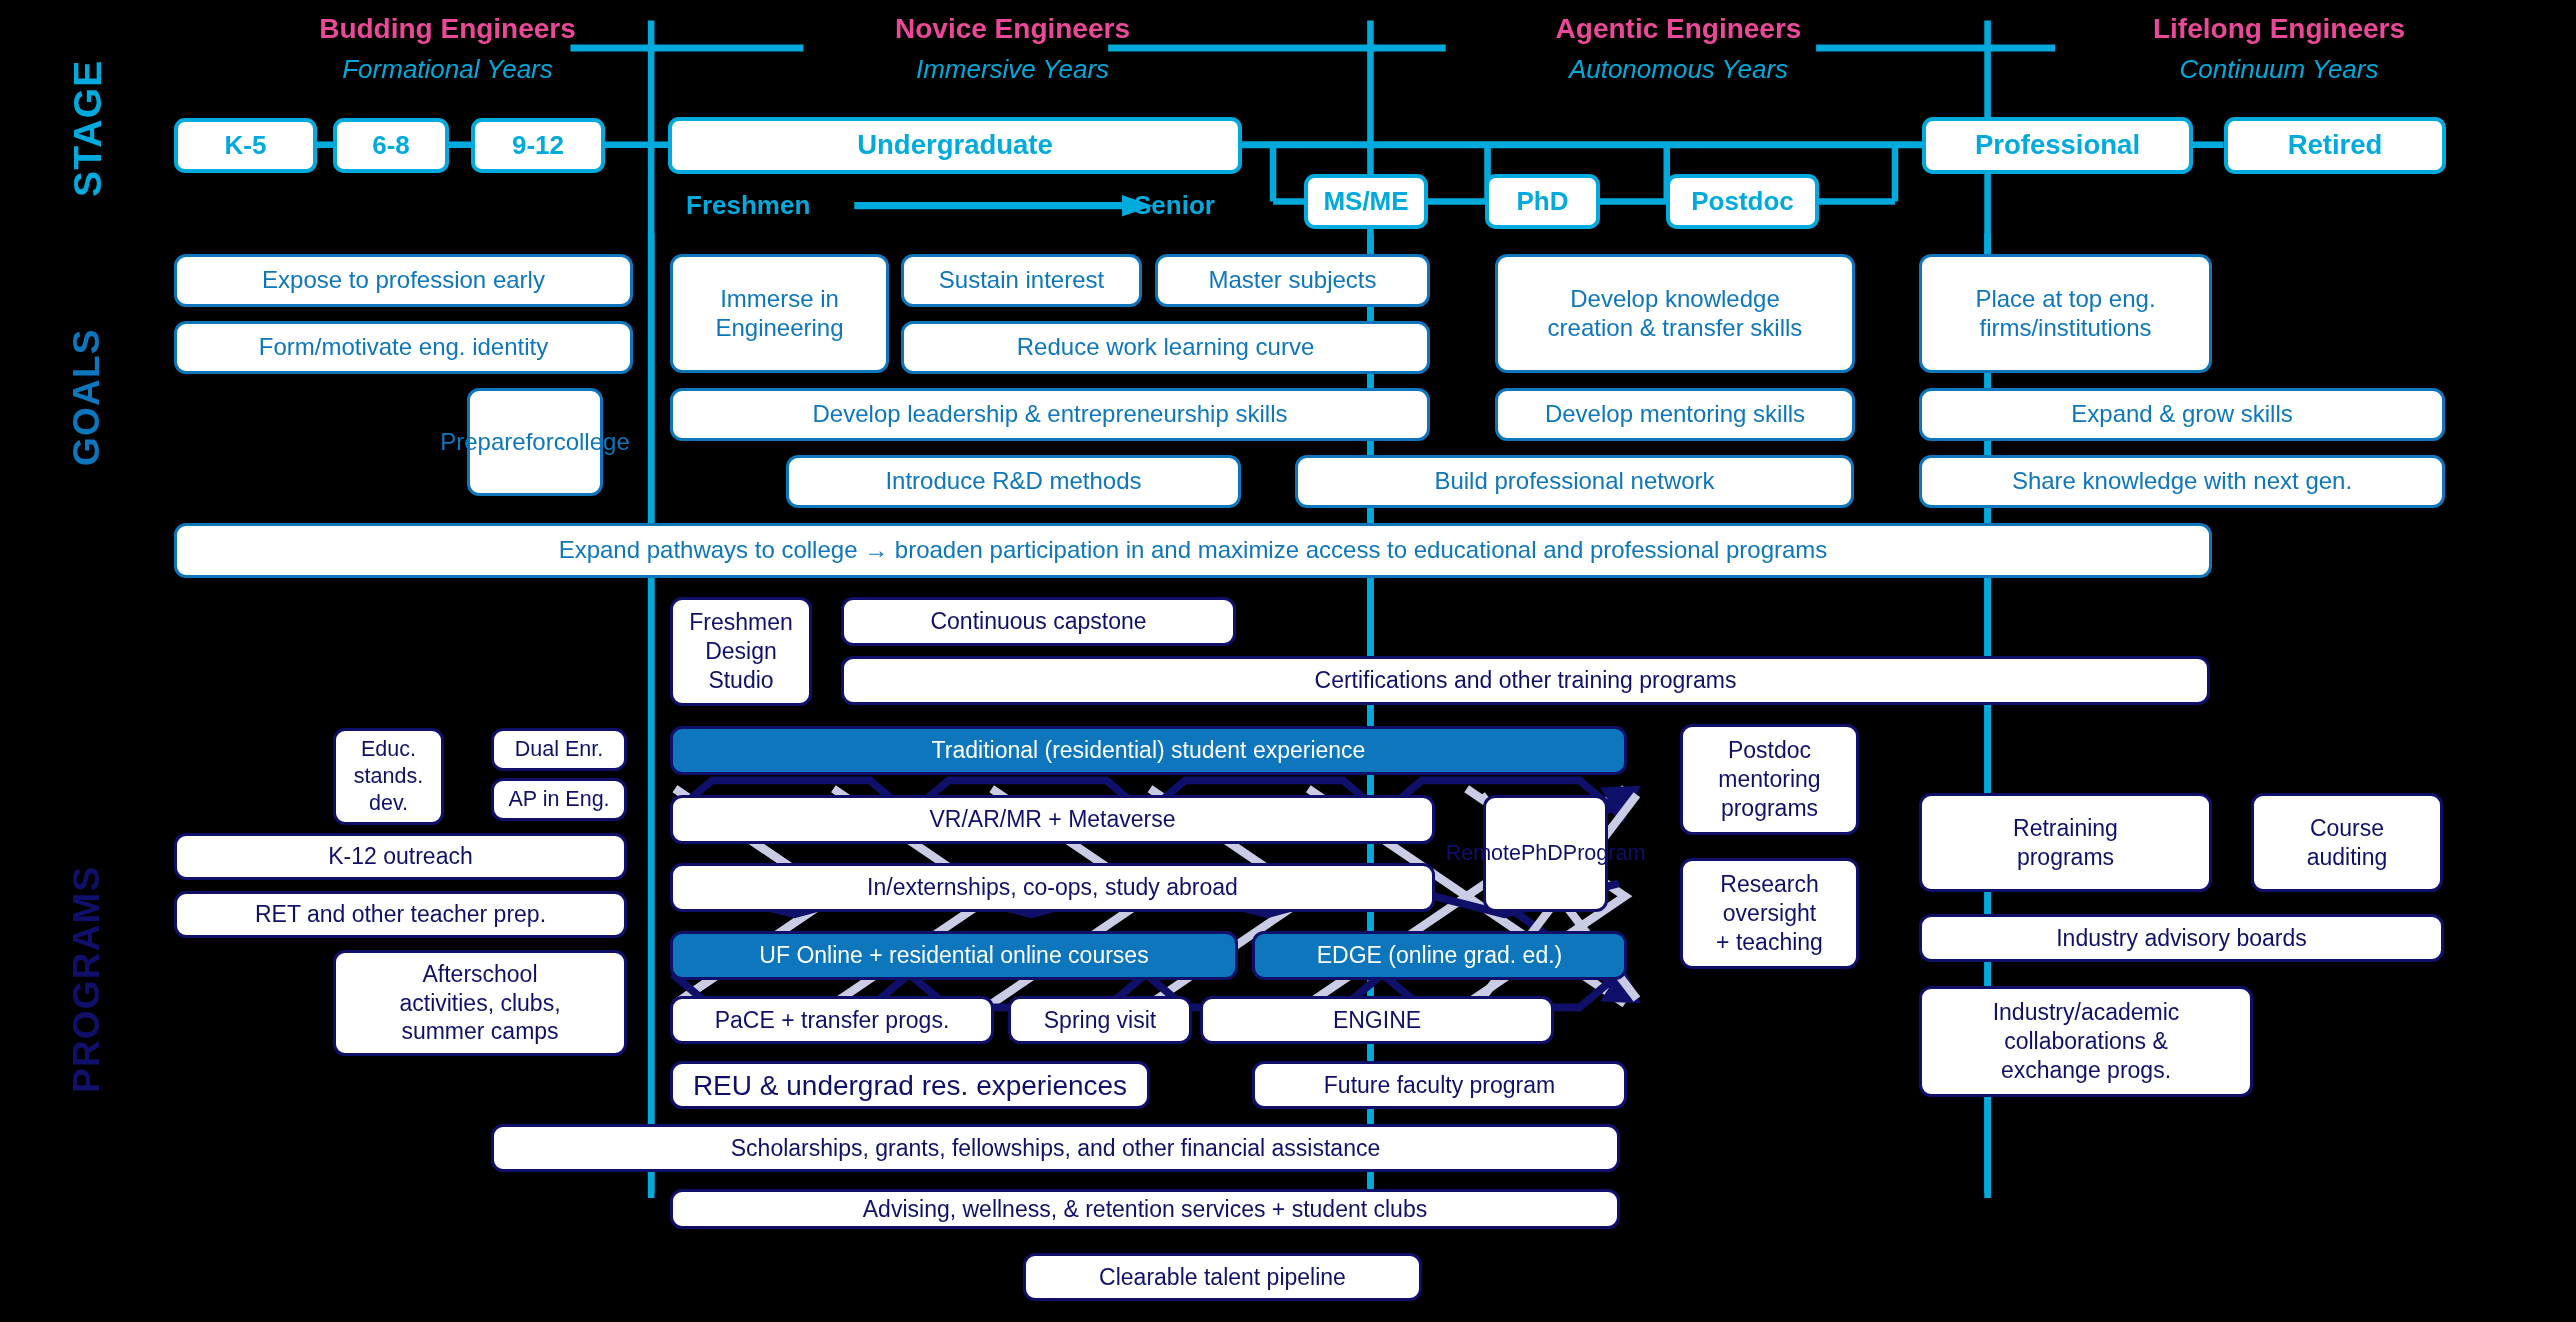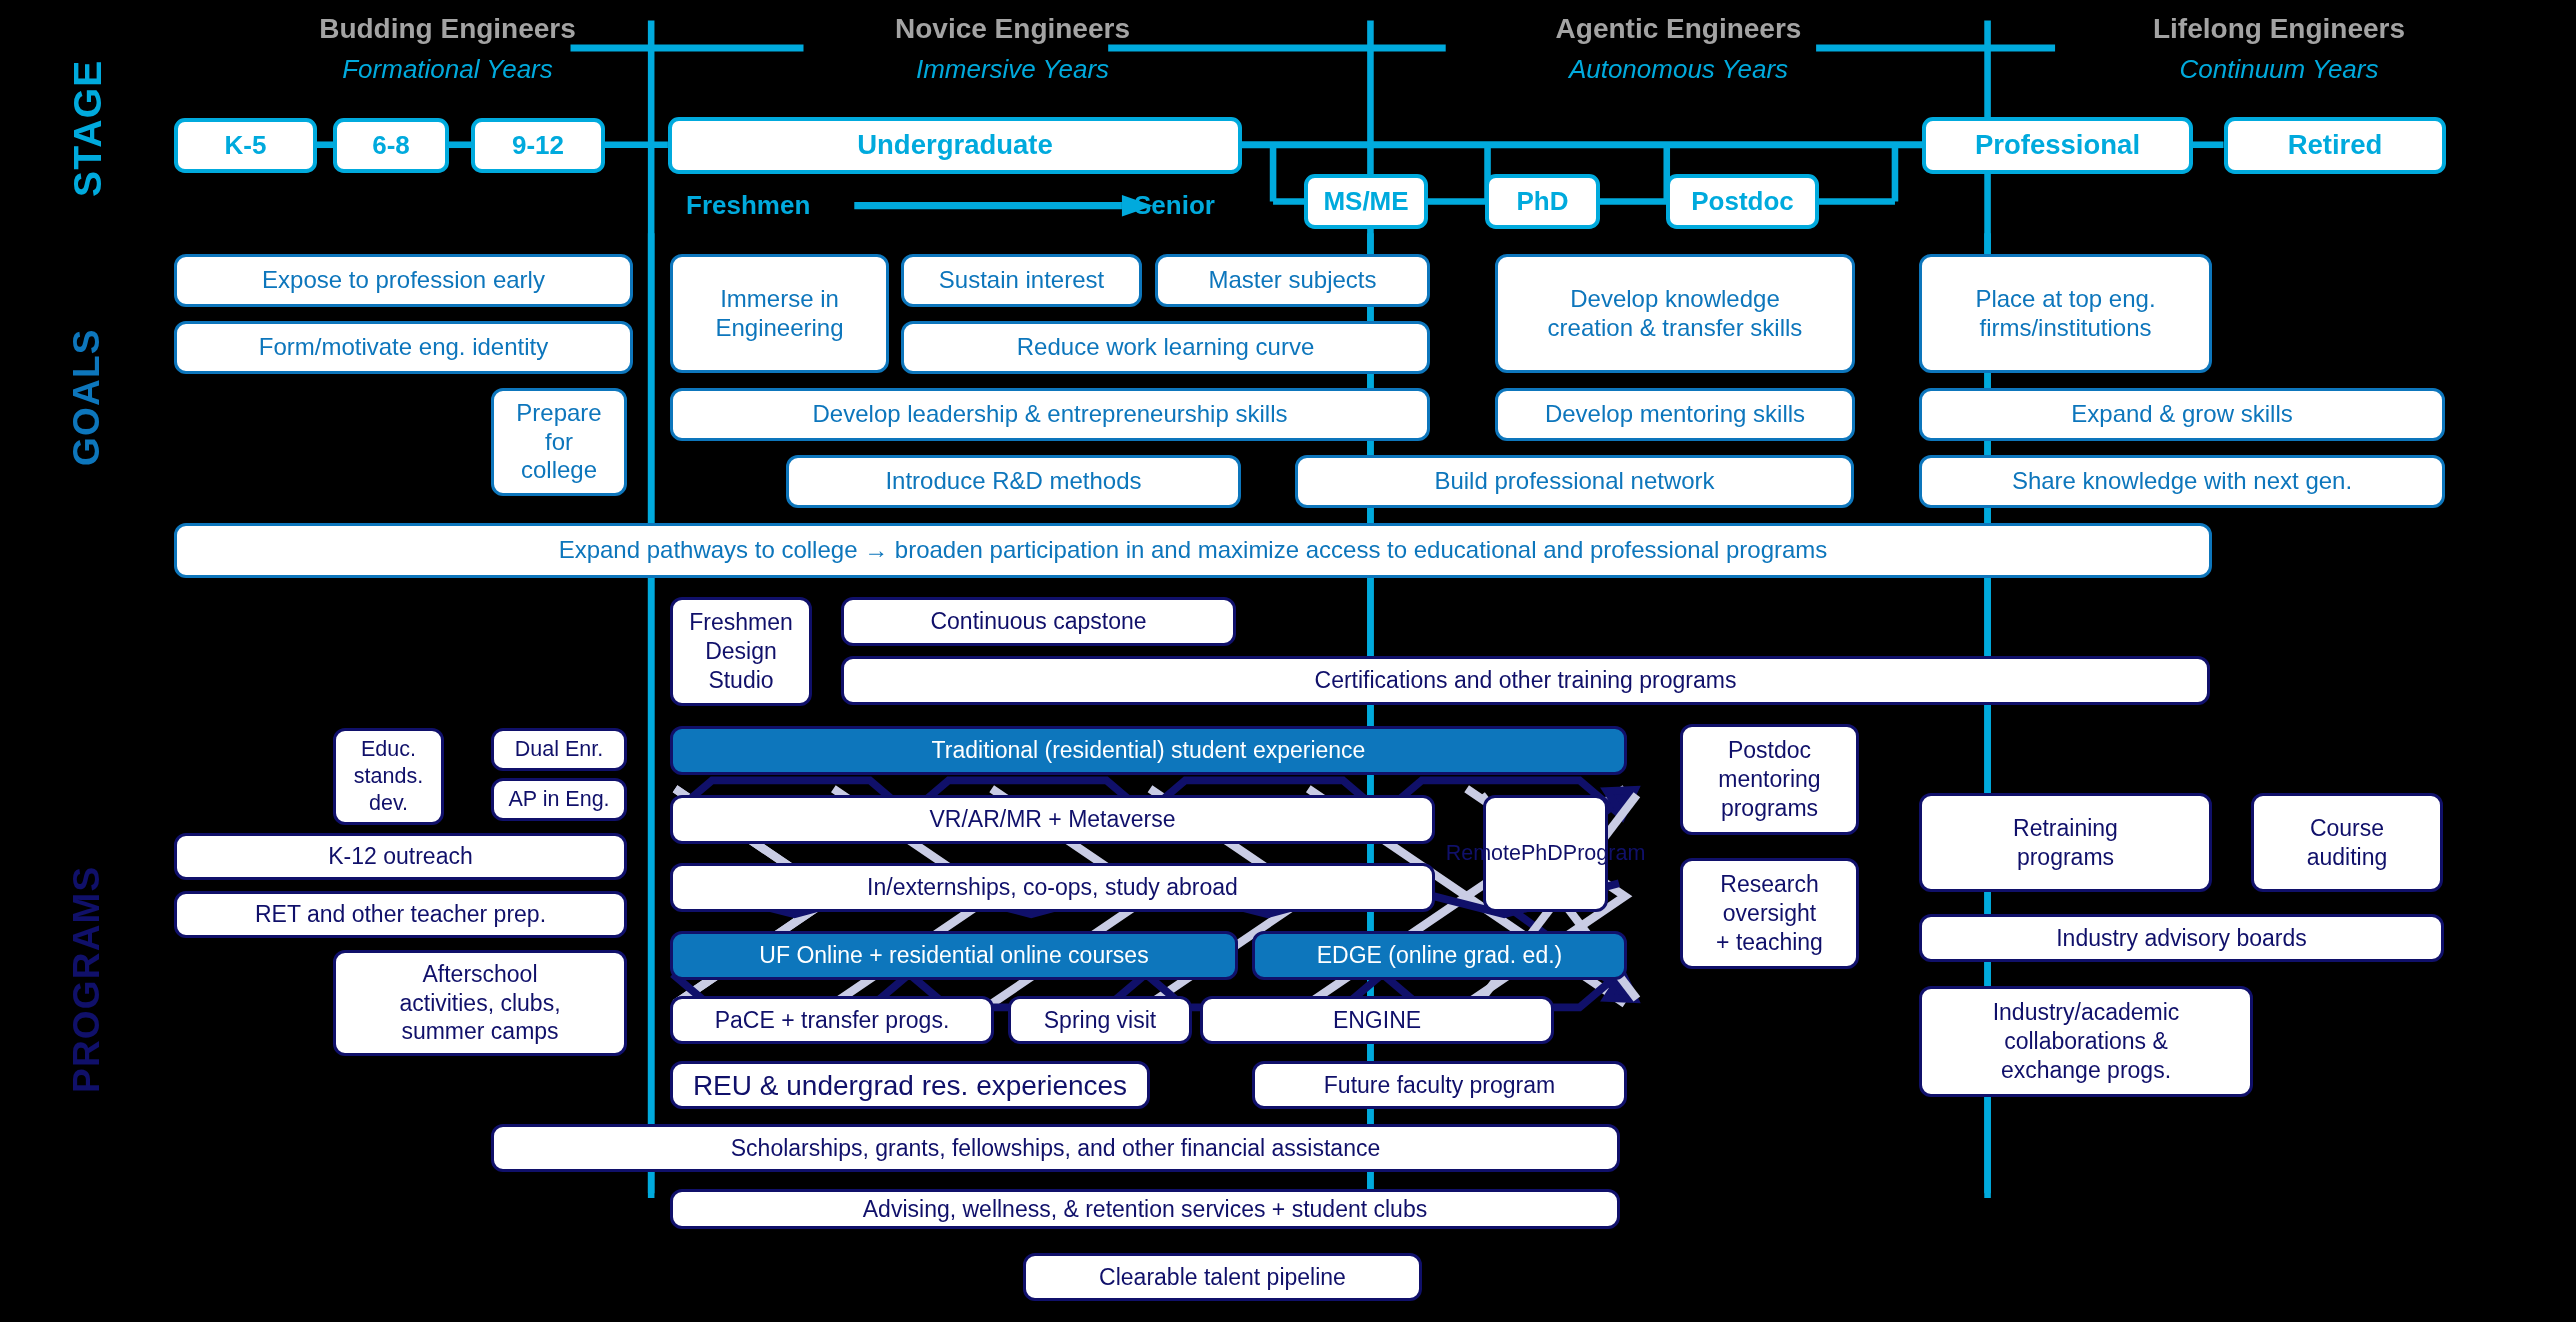--- a/index.html
+++ b/index.html
@@ -17,21 +17,21 @@
     font-weight:bold;
     letter-spacing:1.2px;
     white-space:nowrap;
     transform-origin:0 0;
     transform:rotate(-90deg);
   }
 
   
   .grp-title{
     position:absolute;text-align:center;font-weight:bold;
-    color:#a3a3a3;white-space:nowrap;
+    color:#ec4899;white-space:nowrap;
   }
   .grp-sub{
     position:absolute;text-align:center;font-style:italic;
     color:#00aadd;white-space:nowrap;
   }
 
   
   .stage-box{
     position:absolute;box-sizing:border-box;
     background:#ffffff;
@@ -150,21 +150,21 @@
   <div class="stage-box" style="left:1666px;top:174px;width:153px;height:55px;font-size:26px;">Postdoc</div>
   <div class="stage-box" style="left:1922px;top:117px;width:271px;height:57px;font-size:27.5px;">Professional</div>
   <div class="stage-box" style="left:2224px;top:117px;width:222px;height:57px;font-size:27.5px;">Retired</div>
 
   <div class="freshman-label" style="left:686px;top:190px;font-size:26px;">Freshmen</div>
   <div class="freshman-label" style="left:1134px;top:190px;font-size:26px;">Senior</div>
 
   <div class="goal-box" style="left:174px;top:254px;width:459px;height:53px;font-size:24px;">Expose to profession early</div>
   <div class="goal-box" style="left:174px;top:321px;width:459px;height:53px;font-size:24px;">Form/motivate eng. identity</div>
 
-  <div class="goal-box" style="left:491px;top:388px;width:136px;height:108px;font-size:24px;flex-direction:column;">
+  <div class="goal-box" style="left:467px;top:388px;width:136px;height:108px;font-size:24px;flex-direction:row;">
     <span>Prepare</span>
     <span>for</span>
     <span>college</span>
   </div>
 
   <div class="goal-box" style="left:670px;top:254px;width:219px;height:119px;font-size:24px;flex-direction:column;">
     <span>Immerse in</span>
     <span>Engineering</span>
   </div>
 

